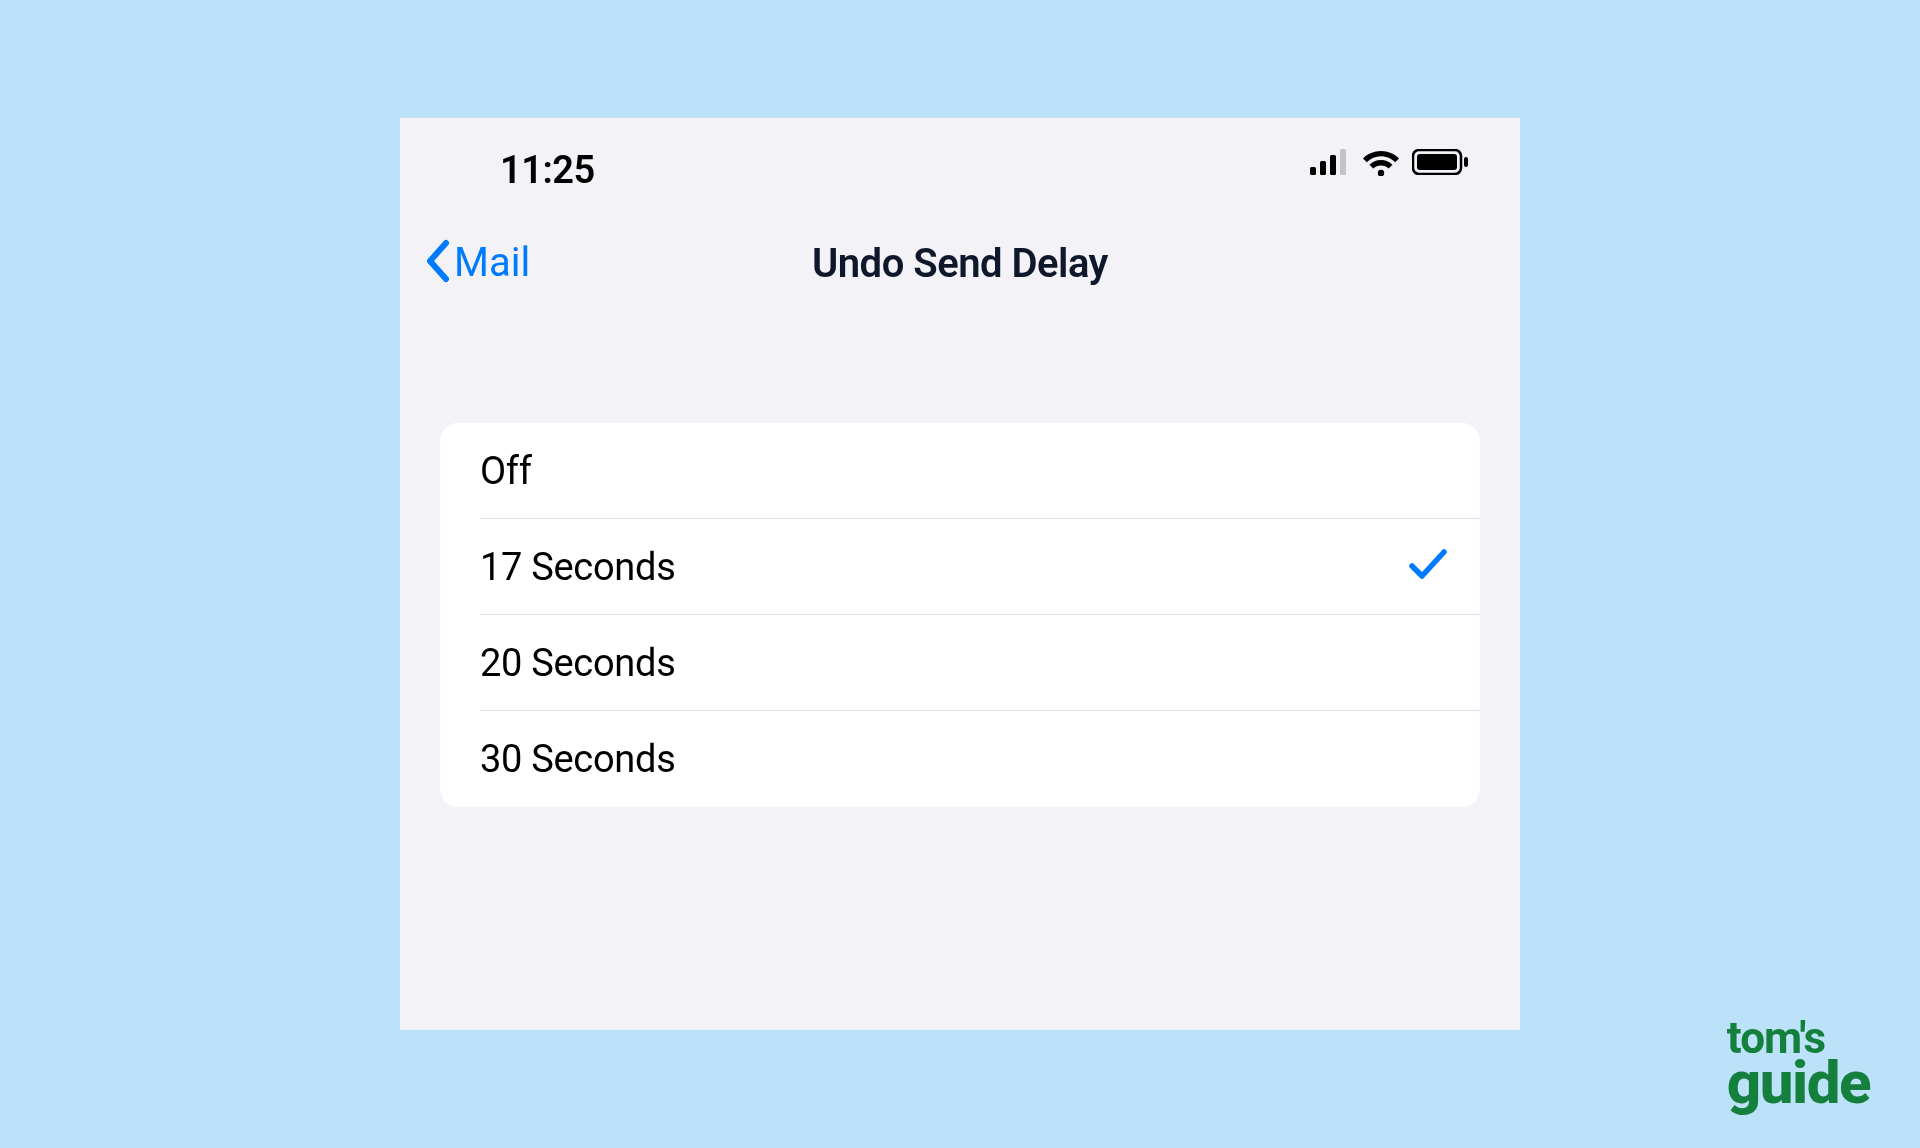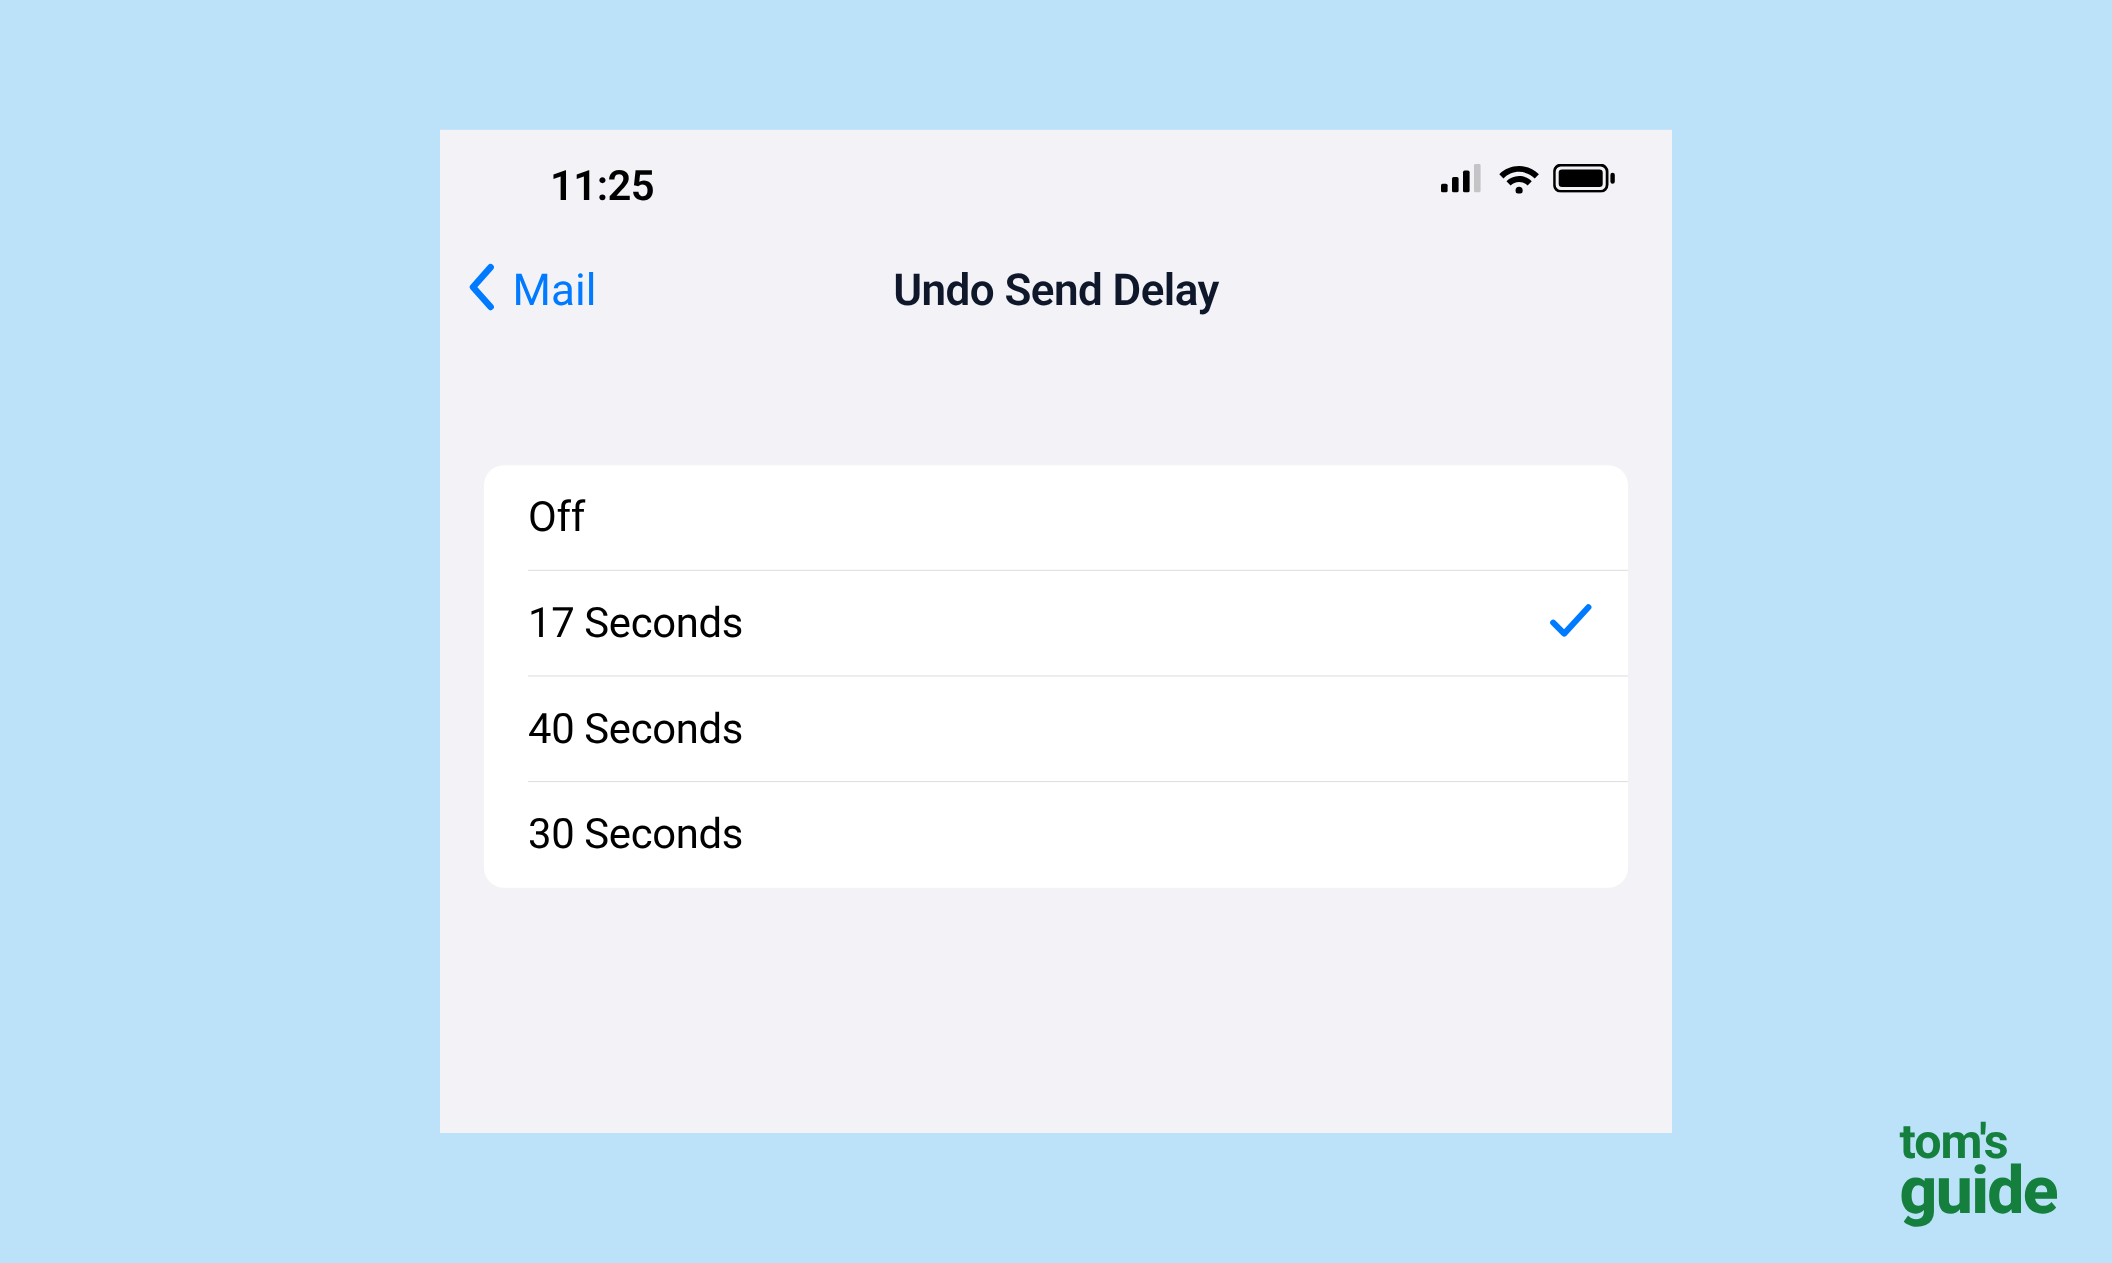--- a/index.html
+++ b/index.html
@@ -52,25 +52,24 @@
     .nav-bar {
       display: flex;
       align-items: center;
       padding: 30px 20px 50px 20px;
       position: relative;
       height: 120px;
     }
     
     .back-button {
       display: flex;
-      align-items: center;
+      align-items: flex-start;
       position: absolute;
       left: 24px;
       cursor: pointer;
-      gap: 12px;
     }
     
     .back-chevron {
       color: #007aff;
       margin-right: 2px;
     }
     
     .back-label {
       font-size: 40px;
       color: #007aff;
@@ -200,21 +199,21 @@
     <div class="settings-row">
       <span class="settings-label">17 Seconds</span>
       <span class="checkmark">
         <svg width="40" height="38" viewBox="0 0 40 38">
           <path d="M 4 20 L 14 30 L 36 6" stroke="#007aff" stroke-width="5.5" fill="none" stroke-linecap="round" stroke-linejoin="round"></path>
         </svg>
       </span>
     </div>
 
     <div class="settings-row">
-      <span class="settings-label">40 Seconds</span>
+      <span class="settings-label">20 Seconds</span>
     </div>
 
     <div class="settings-row">
       <span class="settings-label">30 Seconds</span>
     </div>
 
   </div>
 </div>
 
 <div class="watermark">

